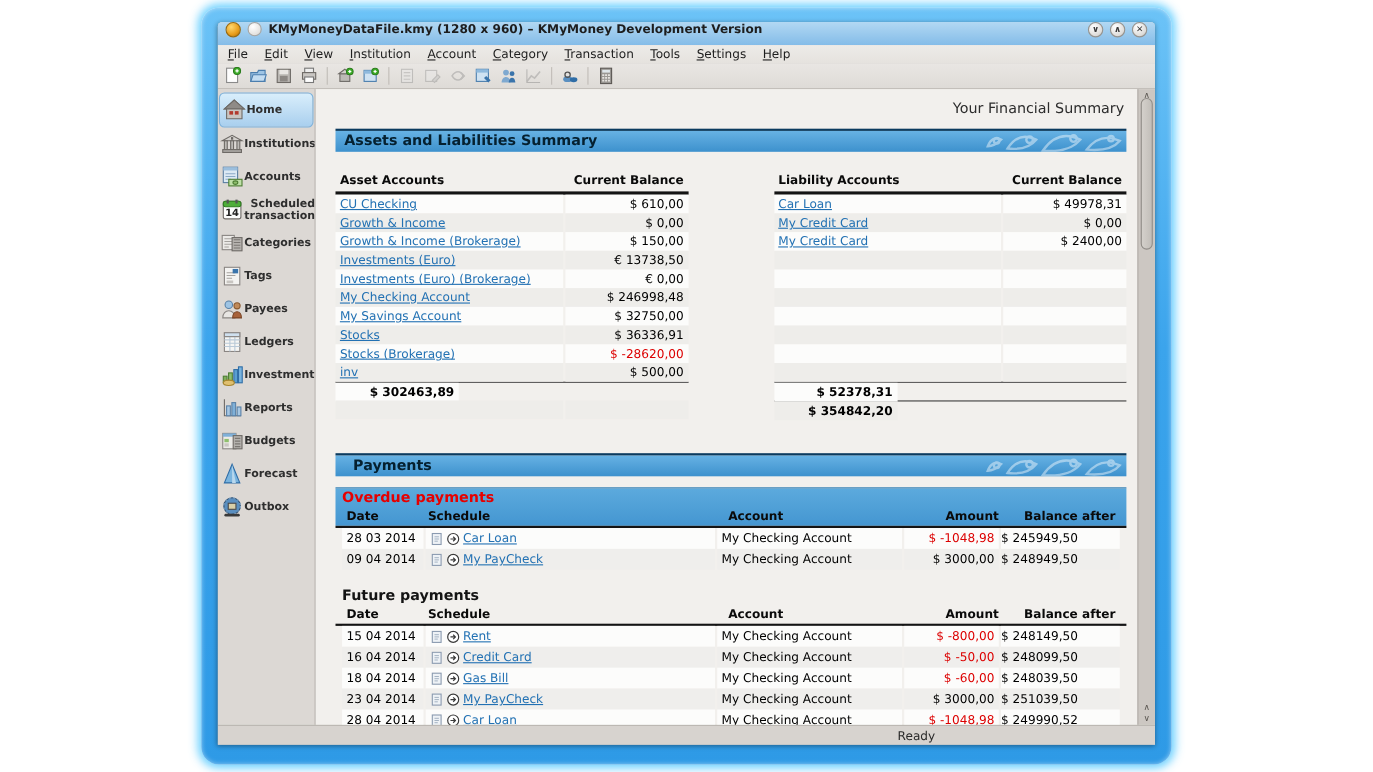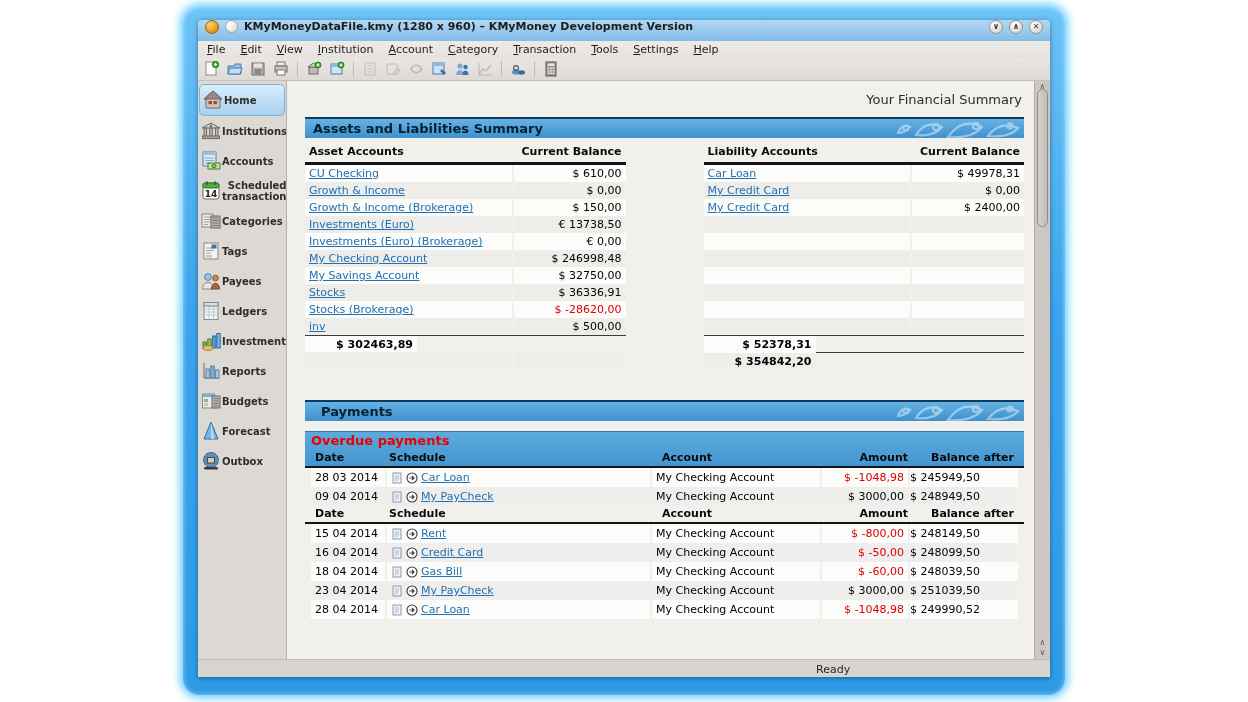--- a/index.html
+++ b/index.html
@@ -52,21 +52,21 @@
   .page { position:absolute; left:0; top:0; right:16px; bottom:0; padding:6px 10px 0 18px; overflow:hidden; }
 
   .fin-title { text-align:right; font-size:13px; color:#2c2c2c; margin:5px 2px 10px 0; }
 
   .section-header { height:21px; background:linear-gradient(#67b2e4,#3d91cd);
     border-top:2px solid #0b3b5f; color:#05202f; font-weight:bold; font-size:13px;
     padding:2px 8px 0; position:relative; overflow:hidden; }
   .swirl { position:absolute; right:2px; top:0; opacity:.55; }
 
   
-  .sumtables { display:flex; gap:78px; margin-top:4px; }
+  .sumtables { display:flex; gap:78px; margin-top:16px; }
   .sumtable { flex:1; }
   .sum-head { display:flex; font-size:11px; font-weight:bold; color:#0a0a0a;
     padding:3px 4px 4px; border-bottom:3px solid #141414; }
   .sum-head .sh-bal { margin-left:auto; }
   .srow { display:flex; height:17px; line-height:17px; font-size:11px; }
   .srow .cell { background:#fcfcfb; }
   .srow.alt .cell { background:#eeedea; }
   .cell.name { flex:1; padding-left:4px; margin-right:2px; overflow:hidden; white-space:nowrap; }
   .cell.bal { width:112px; text-align:right; padding-right:4px; }
   .srow.total { font-weight:bold; border-top:1px solid #3c3c3c;flex-direction:column; }
@@ -620,20 +620,21 @@
                   <path d="M3.5 6h4M6 4l2 2-2 2" fill="none" stroke="#3a3a3a" stroke-width="1.1"></path>
                 </svg>
               </span>
             <a class="acct-link">My PayCheck</a>
             </span>
           <span class="pcell pc-acct">My Checking Account</span>
           <span class="pcell pc-amt">$ 3000,00</span>
           <span class="pcell pc-bal">$ 248949,50</span>
         </div>
 
+        <div class="future-title">Future payments</div>
         <div class="future-head-wrap">
           <div class="pay-head">
             <span class="ph-date">Date</span>
             <span class="ph-sched">Schedule</span>
             <span class="ph-acct">Account</span>
             <span class="ph-amt">Amount</span>
             <span class="ph-bal">Balance after</span>
           </div>
         </div>
 

